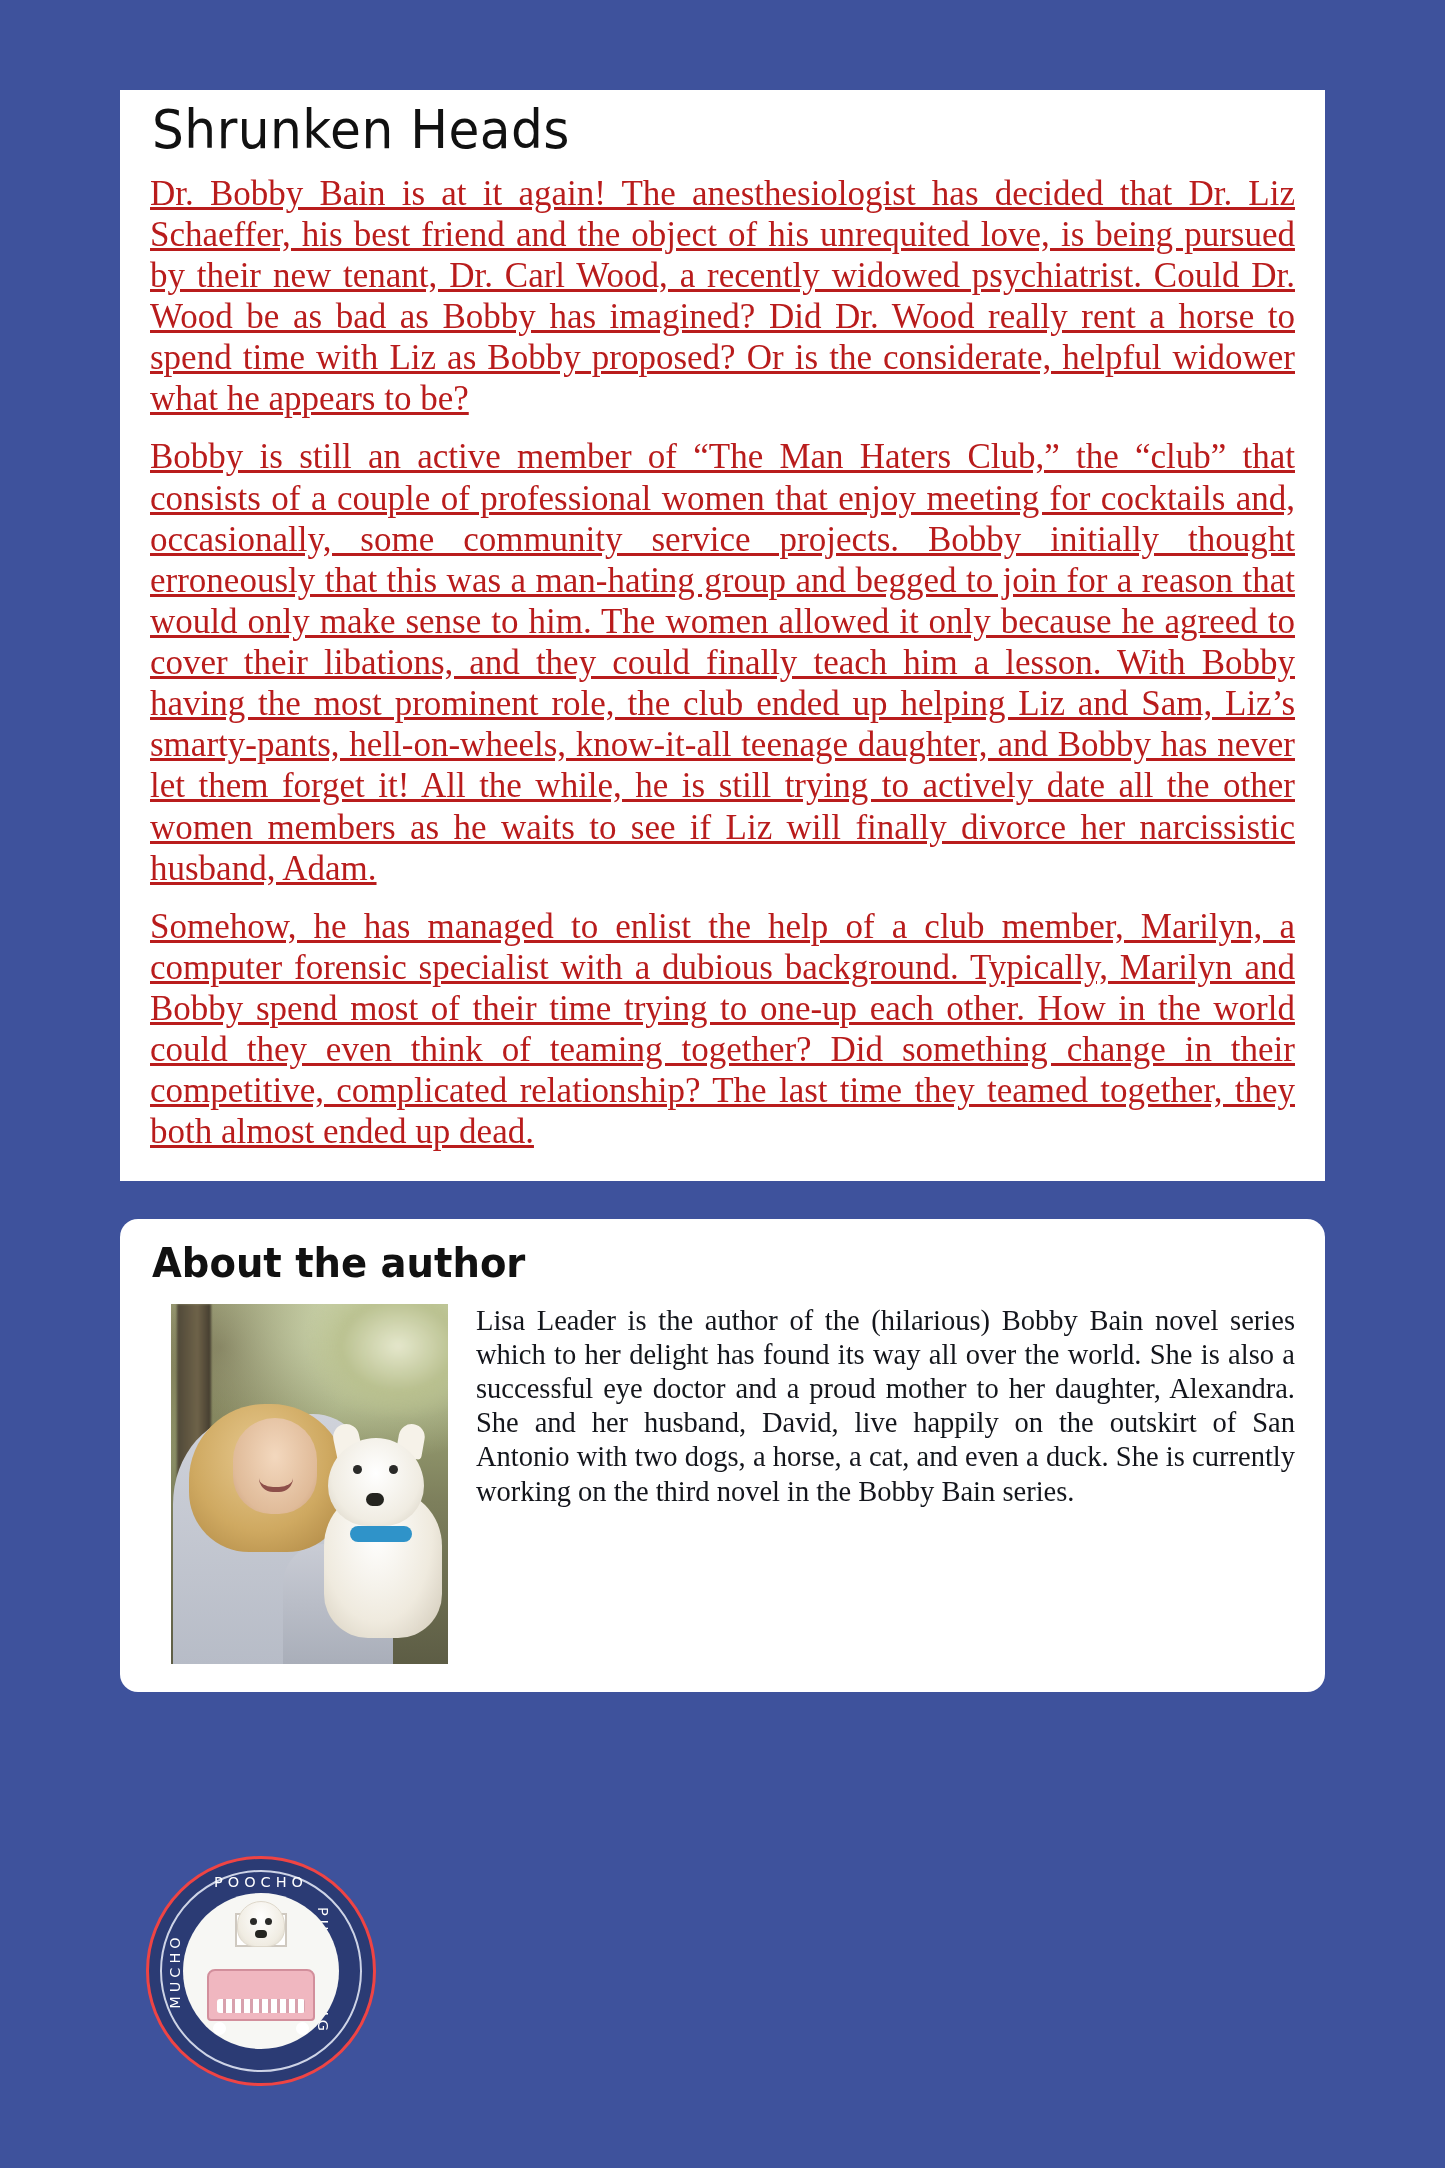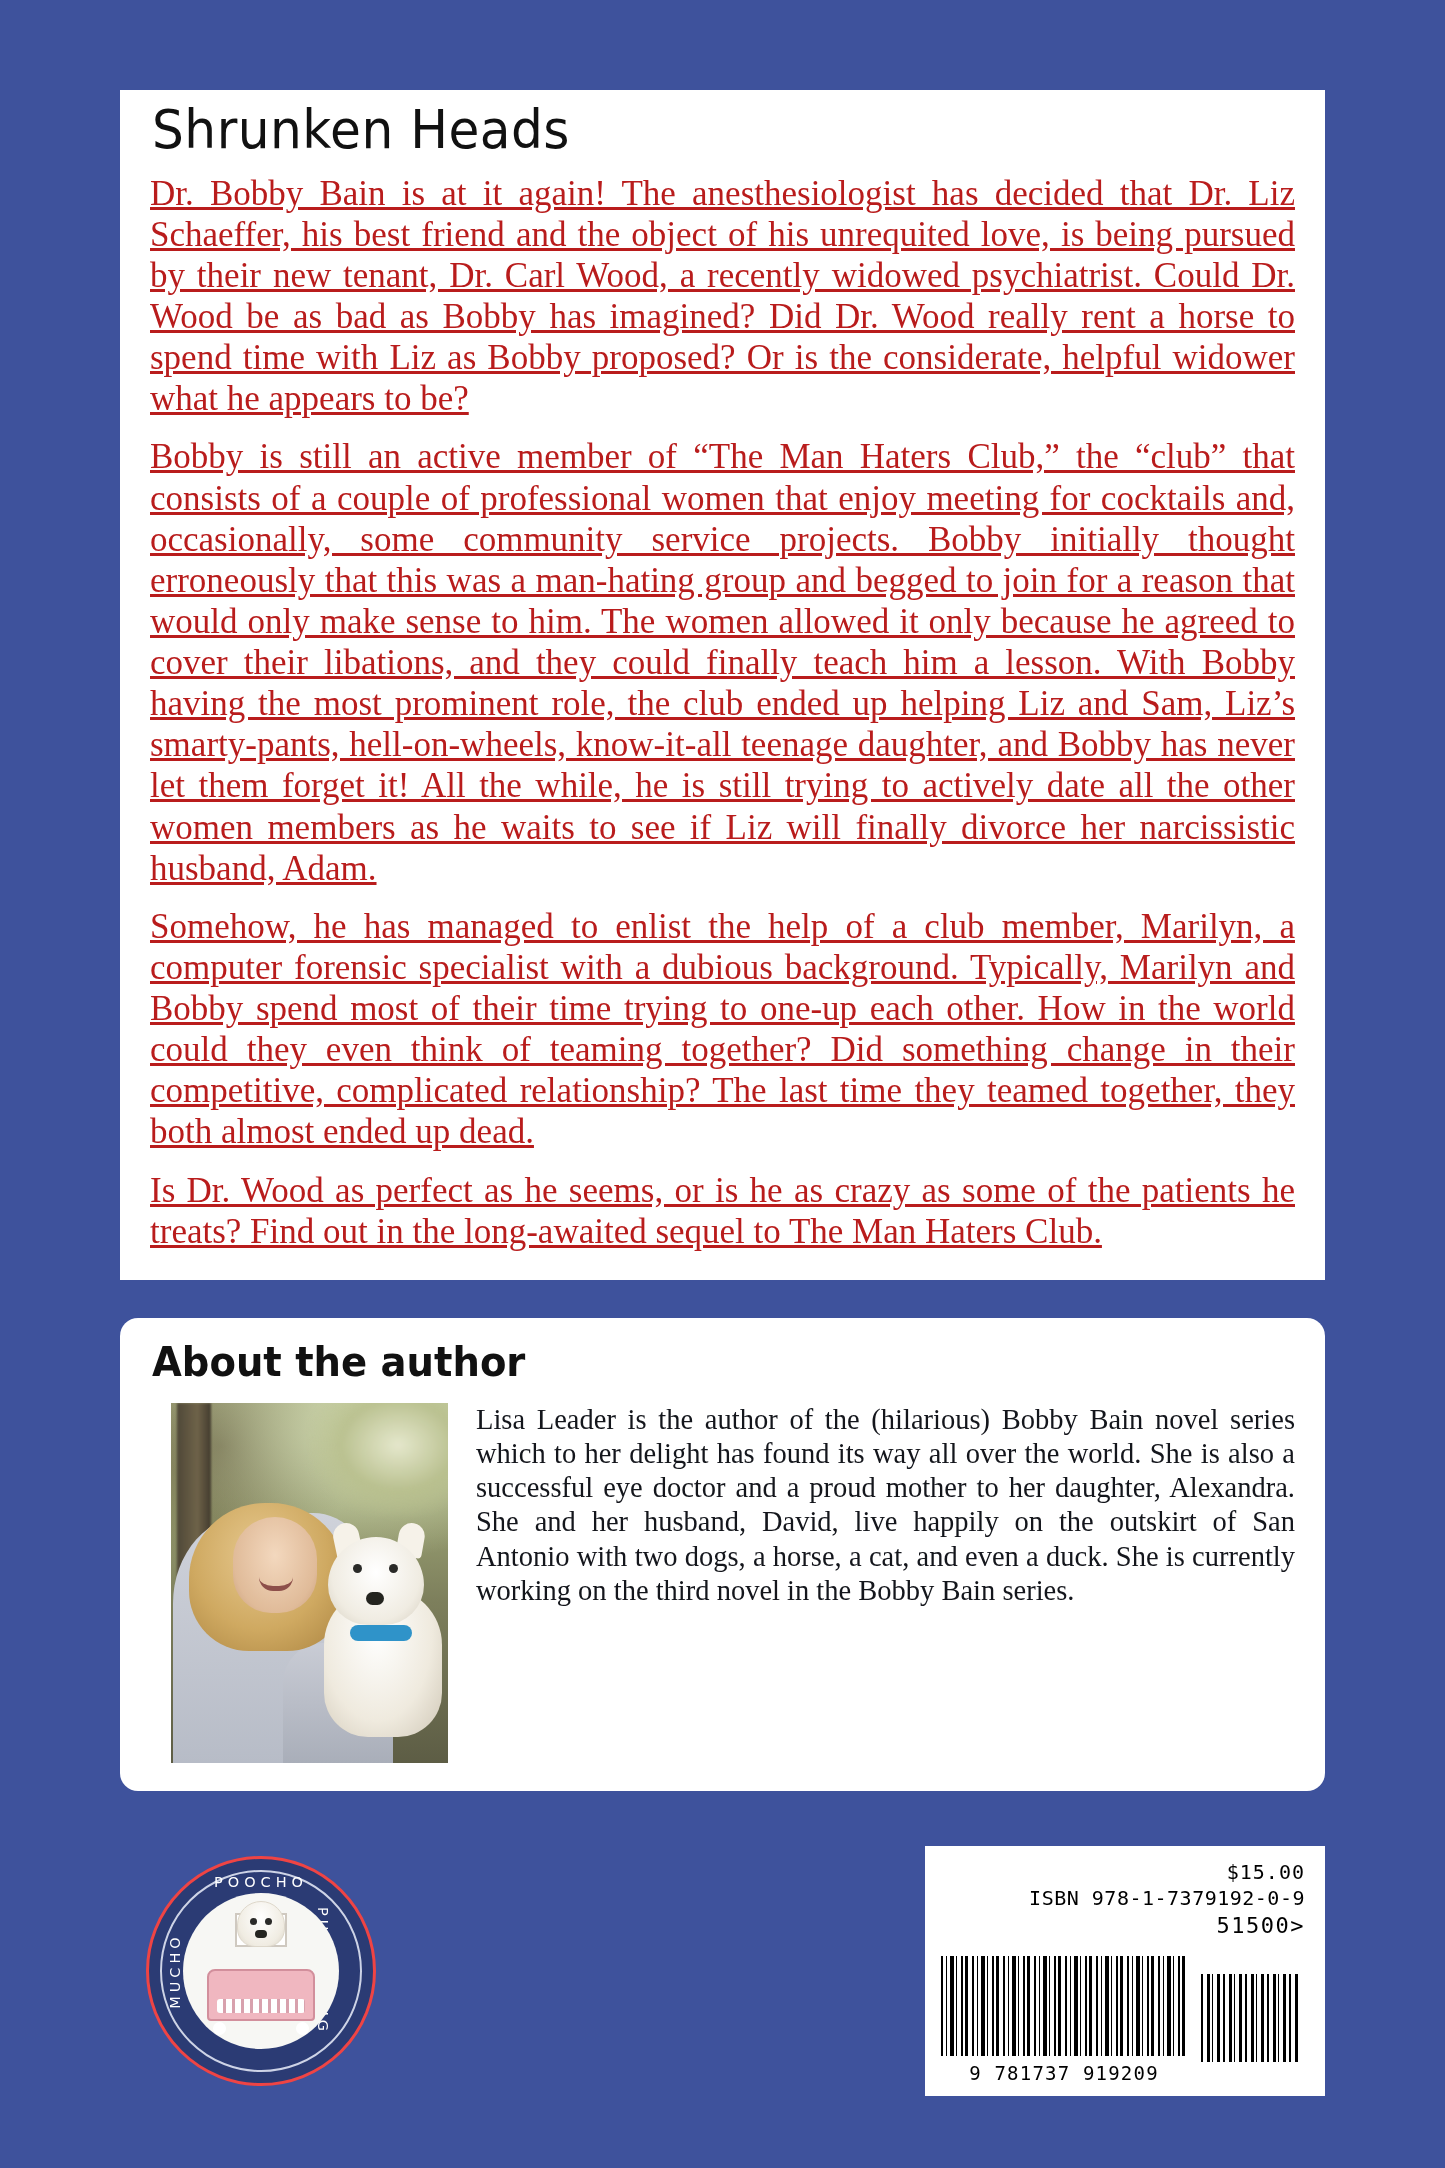--- a/index.html
+++ b/index.html
@@ -338,21 +338,20 @@
 <body>
 
 <div class="page">
 
   <div class="panel">
     <h1 class="book-title">Shrunken Heads</h1>
     <div class="synopsis">
       <p>Dr. Bobby Bain is at it again! The anesthesiologist has decided that Dr. Liz Schaeffer, his best friend and the object of his unrequited love, is being pursued by their new tenant, Dr. Carl Wood, a recently widowed psychiatrist. Could Dr. Wood be as bad as Bobby has imagined? Did Dr. Wood really rent a horse to spend time with Liz as Bobby proposed? Or is the considerate, helpful widower what he appears to be?</p>
       <p>Bobby is still an active member of “The Man Haters Club,” the “club” that consists of a couple of professional women that enjoy meeting for cocktails and, occasionally, some community service projects. Bobby initially thought erroneously that this was a man-hating group and begged to join for a reason that would only make sense to him. The women allowed it only because he agreed to cover their libations, and they could finally teach him a lesson. With Bobby having the most prominent role, the club ended up helping Liz and Sam, Liz’s smarty-pants, hell-on-wheels, know-it-all teenage daughter, and Bobby has never let them forget it! All the while, he is still trying to actively date all the other women members as he waits to see if Liz will finally divorce her narcissistic husband, Adam.</p>
       <p>Somehow, he has managed to enlist the help of a club member, Marilyn, a computer forensic specialist with a dubious background. Typically, Marilyn and Bobby spend most of their time trying to one-up each other. How in the world could they even think of teaming together? Did something change in their competitive, complicated relationship? The last time they teamed together, they both almost ended up dead.</p>
-      <p>Is Dr. Wood as perfect as he seems, or is he as crazy as some of the patients he treats? Find out in the long-awaited sequel to The Man Haters Club.</p>
     </div>
   </div>
 
   <div class="author-panel">
     <h2 class="author-heading">About the author</h2>
     <div class="author-row">
       <div class="author-photo">
         <div class="ph-bg"></div>
         <div class="ph-trunk"></div>
         <div class="ph-leaf"></div>
@@ -388,29 +387,15 @@
         <div class="tw-dog">
           <div class="tw-nose"></div>
         </div>
         <div class="tw-body"></div>
         <div class="tw-keys"></div>
         <div class="paw l"></div>
         <div class="paw r"></div>
       </div>
     </div>
 
-    <div class="isbn-block">
-      <div class="isbn-price">$15.00</div>
-      <div class="isbn-line">ISBN 978-1-7379192-0-9</div>
-      <div class="isbn-5">51500&gt;</div>
-      <div class="bars-wrap">
-        <div class="bars-main">
-          <div class="bars"></div>
-          <div class="bars-digits">9 781737 919209</div>
-        </div>
-        <div class="bars-addon">
-          <div class="bars"></div>
-        </div>
-      </div>
-    </div>
 
   </div>
 </div>
 
 </body></html>

